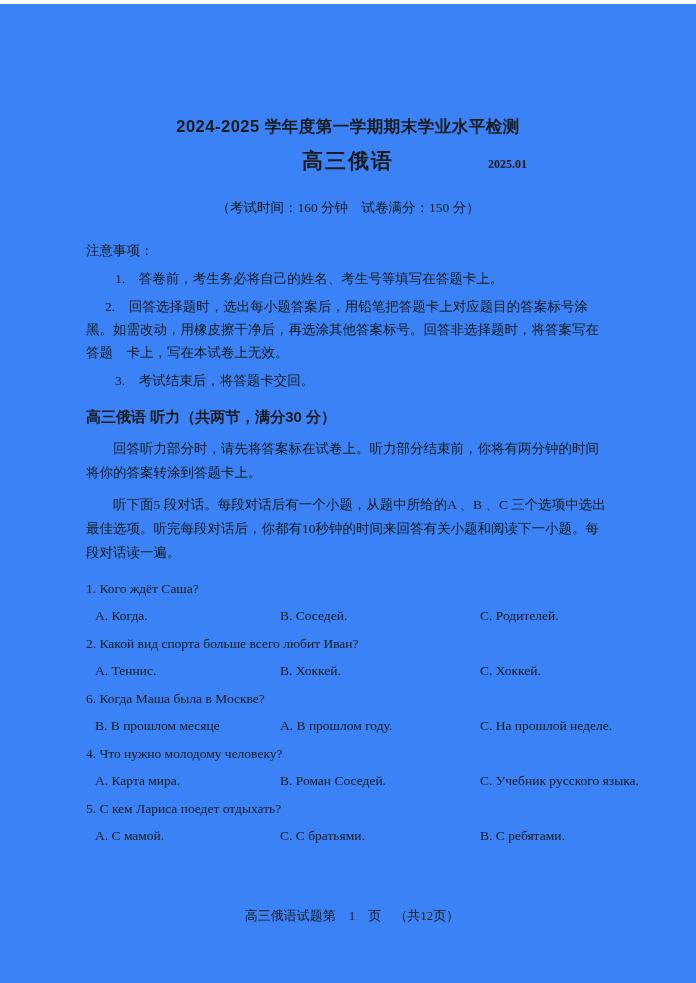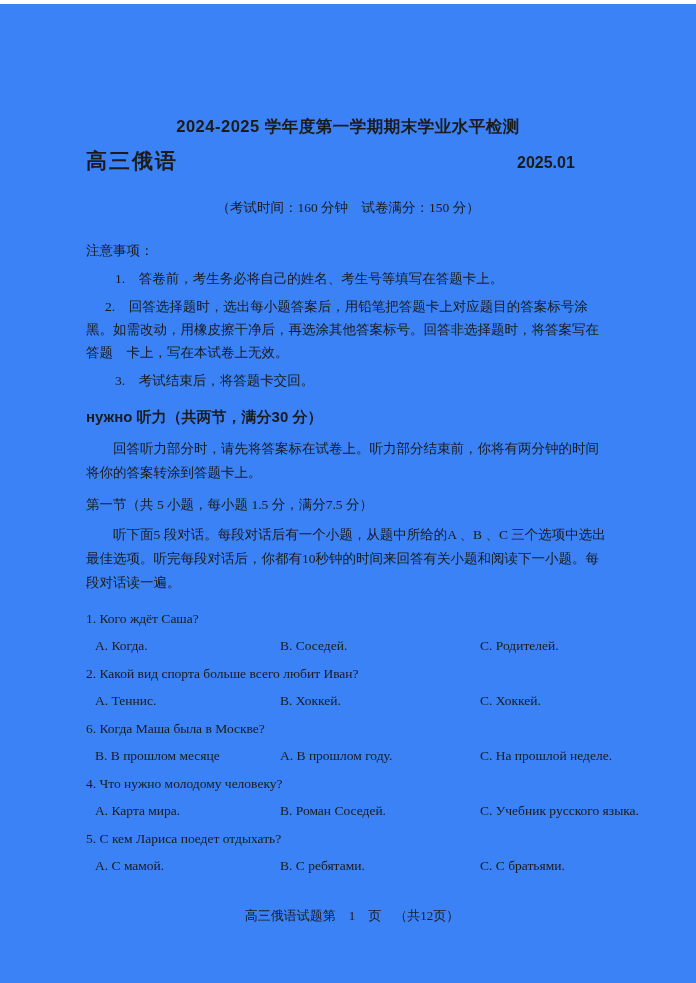--- a/index.html
+++ b/index.html
@@ -21,36 +21,37 @@
   .title {
     margin: 0;
     text-align: center;
     font-size: 16.5px;
     font-weight: bold;
     font-family: "Liberation Sans", "DejaVu Sans", sans-serif;
     letter-spacing: 0.5px;
   }
   .subject-line {
     position: relative;
+    text-align: center;
     margin-top: 9px;
     height: 28px;
   }
   .subject {
     font-size: 21px;
     font-weight: bold;
     font-family: "Liberation Sans", "DejaVu Sans", sans-serif;
     letter-spacing: 2px;
   }
   .date {
     position: absolute;
-    left: 431px;
+    left: 402px;
     bottom: 3px;
-    font-size: 16px;
+    font-size: 12px;
     font-weight: bold;
-    font-family: Liberation Sans, sans-serif;
+    font-family: Liberation Serif, serif;
   }
   .exam-info {
     text-align: center;
     margin-top: 24px;
     font-size: 13.5px;
   }
 
   
   .notice {
     margin-top: 22px;
@@ -116,23 +117,22 @@
   <div class="exam-info">（考试时间：160 分钟　试卷满分：150 分）</div>
 
   <section class="notice">
     <p class="notice-heading">注意事项：</p>
     <p class="ind-29">1.　答卷前，考生务必将自己的姓名、考生号等填写在答题卡上。</p>
     <p class="ind-19">2.　回答选择题时，选出每小题答案后，用铅笔把答题卡上对应题目的答案标号涂黑。如需改动，用橡皮擦干净后，再选涂其他答案标号。回答非选择题时，将答案写在答题　卡上，写在本试卷上无效。</p>
     <p class="ind-29">3.　考试结束后，将答题卡交回。</p>
   </section>
 
   <section>
-    <h2 class="part-heading">нужно  听力（共两节，满分30  分）</h2>
+    <h2 class="part-heading">高三俄语  听力（共两节，满分30  分）</h2>
     <p class="para">回答听力部分时，请先将答案标在试卷上。听力部分结束前，你将有两分钟的时间将你的答案转涂到答题卡上。</p>
-    <p class="section-heading">第一节（共 5  小题，每小题 1.5  分，满分7.5  分）</p>
     <p class="para">听下面5 段对话。每段对话后有一个小题，从题中所给的A 、B 、C 三个选项中选出最佳选项。听完每段对话后，你都有10秒钟的时间来回答有关小题和阅读下一小题。每段对话读一遍。</p>
   </section>
 
   <section class="questions">
 
     <div class="question">
       <p class="q-text">1. Кого ждёт Саша?</p>
       <div class="q-options">
         <span class="opt">А. Когда.</span>
         <span class="opt">В. Соседей.</span>
@@ -164,22 +164,22 @@
         <span class="opt">А. Карта мира.</span>
         <span class="opt">В. Роман Соседей.</span>
         <span class="opt">С. Учебник русского языка.</span>
       </div>
     </div>
 
     <div class="question">
       <p class="q-text">5. С кем Лариса поедет отдыхать?</p>
       <div class="q-options">
         <span class="opt">А. С мамой.</span>
+        <span class="opt">С. С братьями.</span>
         <span class="opt">В. С ребятами.</span>
-        <span class="opt">С. С братьями.</span>
       </div>
     </div>
 
   </section>
 
   <div class="page-footer">高三俄语试题第　1　页　（共12页）</div>
 
 </div>
 
 </body></html>

